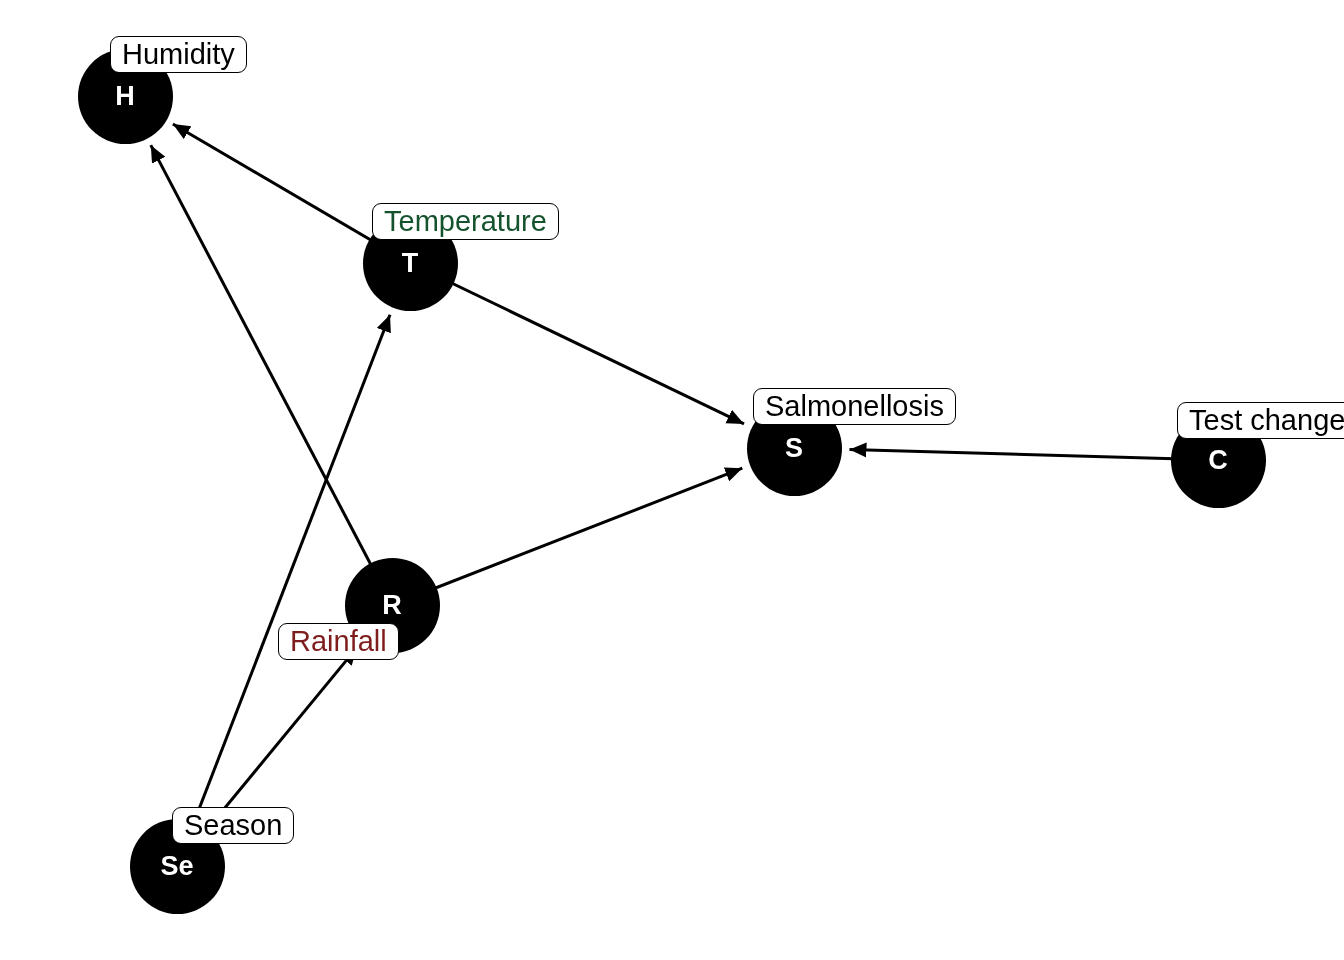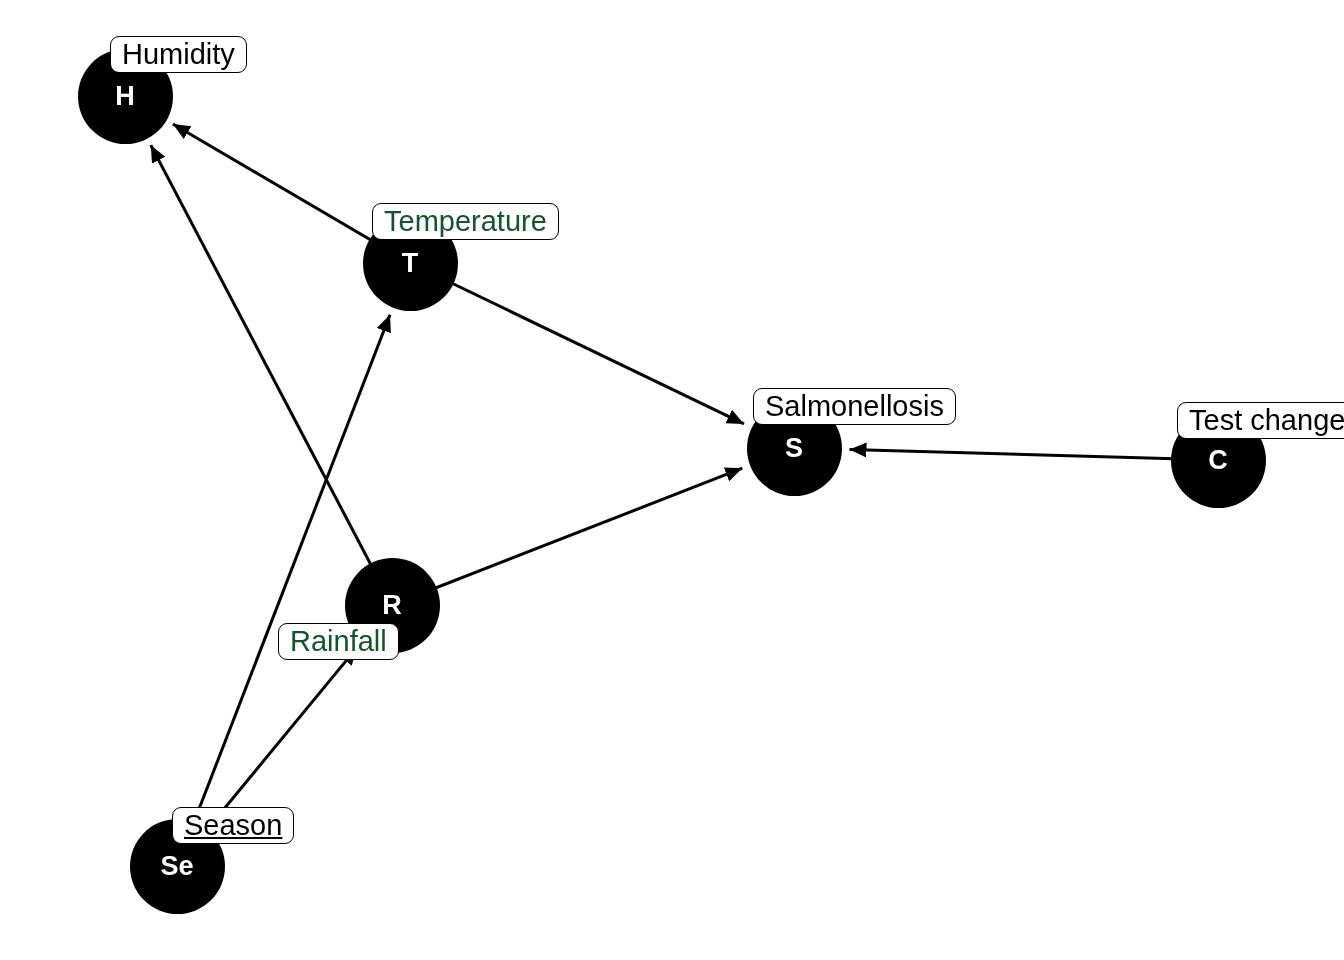--- a/index.html
+++ b/index.html
@@ -80,16 +80,16 @@
       </div>
       <div class="node-circle" style="left: 129.5px; top: 818.5px; width: 95px; height: 95px; background: rgb(0, 0, 0);">
         <span class="node-letter" style="color: rgb(255, 255, 255);">Se</span>
       </div>
     </div>
   <div id="labels-layer">
       <div class="vertex-label" style="left: 110px; top: 36px; background: rgb(255, 255, 255); border-color: rgb(0, 0, 0); color: rgb(0, 0, 0);">Humidity</div>
       <div class="vertex-label" style="left: 372px; top: 203px; background: rgb(255, 255, 255); border-color: rgb(0, 0, 0); color: #14532d;">Temperature</div>
       <div class="vertex-label" style="left: 743px; top: 388px; background: rgb(255, 255, 255); border-color: rgb(0, 0, 0); color: rgb(0, 0, 0); margin-left: 10px;">Salmonellosis</div>
       <div class="vertex-label" style="left: 1137px; top: 402px; background: rgb(255, 255, 255); border-color: rgb(0, 0, 0); color: rgb(0, 0, 0); margin-left: 40px;">Test change</div>
-      <div class="vertex-label" style="left: 278px; top: 623px; background: rgb(255, 255, 255); border-color: rgb(0, 0, 0); color: #14532d;">Rainfall</div>
-      <div class="vertex-label" style="left: 172px; top: 807px; background: rgb(255, 255, 255); border-color: rgb(0, 0, 0); color: rgb(0, 0, 0); text-decoration: underline;">Season</div>
+      <div class="vertex-label" style="left: 278px; top: 623px; background: rgb(255, 255, 255); border-color: rgb(0, 0, 0); color: #7f1d1d;">Rainfall</div>
+      <div class="vertex-label" style="left: 172px; top: 807px; background: rgb(255, 255, 255); border-color: rgb(0, 0, 0); color: rgb(0, 0, 0);">Season</div>
     </div>
 </div>
 
 </body></html>

